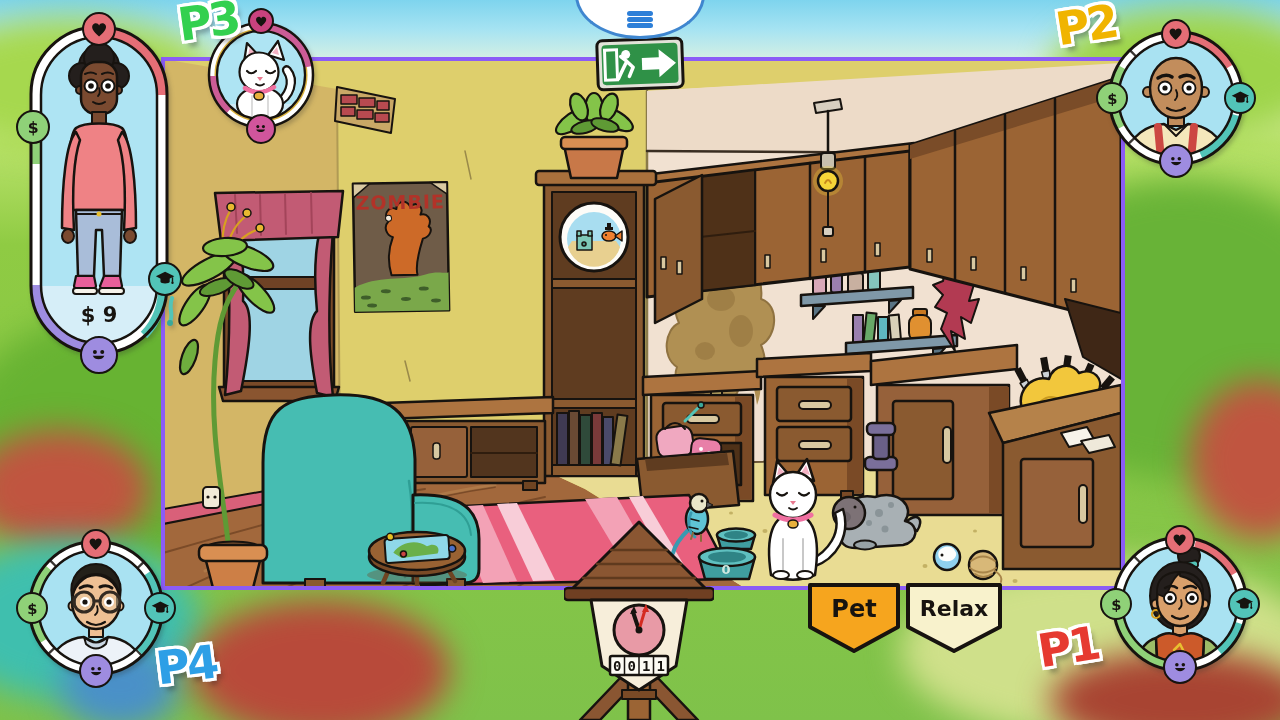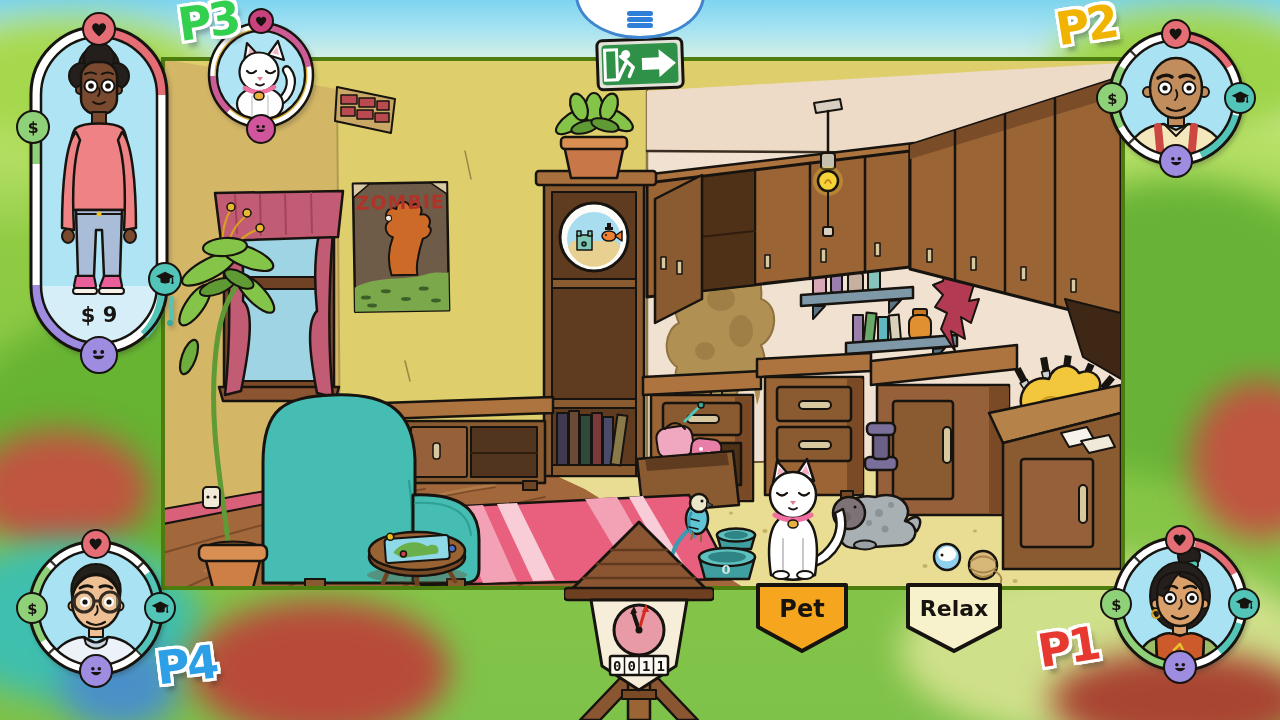--- a/index.html
+++ b/index.html
@@ -5,21 +5,21 @@
   html,body{margin:0;padding:0}
   body{width:1280px;height:720px;overflow:hidden;position:relative;
        font-family:"DejaVu Sans",sans-serif;background:#82d8ef}
   
   .bg{position:absolute;inset:0;overflow:hidden;z-index:0}
   .sky{position:absolute;inset:0;
        background:linear-gradient(180deg,#7ed4ee 0%,#a5e3f2 4%,#d2efe4 8%,#e6f3b8 13%,#b9e26a 20%,#8fcb43 34%,#7fc24a 100%)}
   .blob{position:absolute;border-radius:50%;filter:blur(16px)}
   
   .room{position:absolute;left:161px;top:57px;width:956px;height:525px;
-        border:4px solid #4d7c0f;background:#decf6c;overflow:hidden;z-index:1}
+        border:4px solid #8b5cf6;background:#decf6c;overflow:hidden;z-index:1}
   .room svg{display:block}
   
   .banner{position:absolute;z-index:2;cursor:pointer}
   .banner text{font-family:"DejaVu Sans",sans-serif}
   .clock{position:absolute;left:564px;top:518px;width:150px;height:202px;z-index:3}
   .exit{position:absolute;left:596px;top:38px;width:88px;height:52px;z-index:4;
         background:#e2e2d8;border:3px solid #17130f;border-radius:7px;padding:3px;
         box-sizing:border-box;transform:rotate(-2deg)}
   .exit-inner{width:100%;height:100%;background:#2f9147;border-radius:4px;
         display:flex;align-items:center;justify-content:center}
@@ -526,21 +526,21 @@
       <path d="M806,500 q12,-9 24,0"></path>
             <path d="M805,507 q13,9 26,0"></path>
             <path d="M810,513 q8,6 17,0"></path>
       <path d="M830,510 q8,5 6,11"></path>
     </g>
   </g>
  </g>
 </svg>
 </div>
 
-<div class="banner" style="left:754px;top:583px">
+<div class="banner" style="left:806px;top:583px">
   <svg width="96" height="72" viewBox="0 0 96 72">
     <path d="M4,2 H92 V44 L48,68 L4,44 Z" stroke="#17130f" stroke-width="4" stroke-linejoin="round" fill="#f6a51e"></path>
     <text x="48" y="34" text-anchor="middle" font-size="24" font-weight="bold" fill="#17130f">Pet</text>
   </svg>
 </div>
 <div class="banner" style="left:904px;top:583px">
   <svg width="100" height="72" viewBox="0 0 100 72">
     <path d="M4,2 H96 V44 L50,68 L4,44 Z" stroke="#17130f" stroke-width="4" stroke-linejoin="round" fill="#f8f2cc"></path>
     <text x="50" y="33" text-anchor="middle" font-size="22" font-weight="bold" fill="#17130f">Relax</text>
   </svg>

